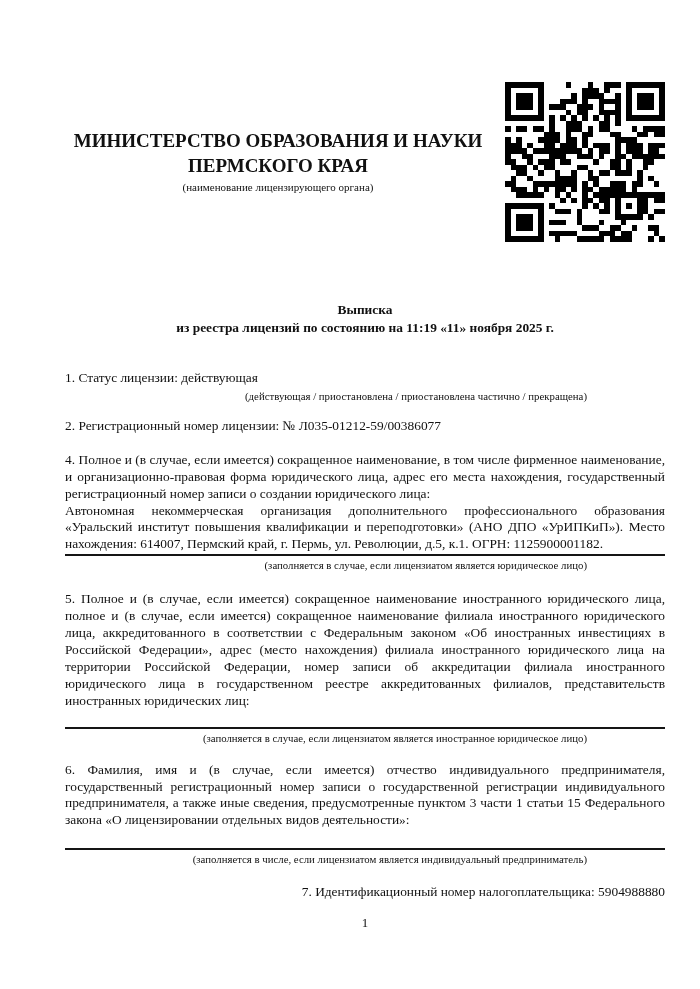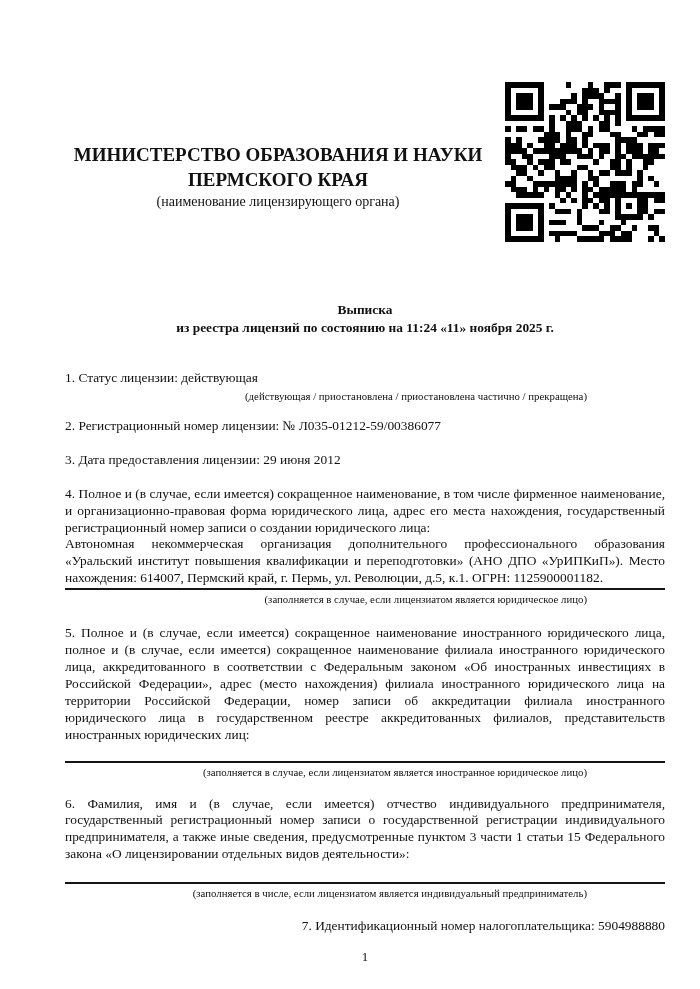--- a/index.html
+++ b/index.html
@@ -6,31 +6,31 @@
   body {
     width: 700px; height: 989px;
     background: #ffffff;
     color: #111111;
     font-family: "Liberation Serif", "DejaVu Serif", serif;
     position: relative;
     overflow: hidden;
   }
   .org-block {
     position: absolute;
-    left: 40px; top: 142px; width: 476px;
+    left: 40px; top: 128px; width: 476px;
     text-align: center;
   }
   .org-name {
     font-weight: bold;
     font-size: 19px;
     line-height: 25px;
     white-space: nowrap;
   }
   .org-caption {
-    font-size: 14px;
+    font-size: 11px;
     line-height: 13px;
     margin-top: 3px;
   }
   .qr-wrap {
     position: absolute;
     left: 505px; top: 82px;
     width: 160px; height: 160px;
   }
   .qr-wrap svg { display: block; width: 160px; height: 160px; shape-rendering: crispEdges; }
   .title-block {
@@ -514,37 +514,34 @@
       <rect x="20" y="28" width="1" height="1"></rect>
       <rect x="21" y="28" width="1" height="1"></rect>
       <rect x="22" y="28" width="1" height="1"></rect>
       <rect x="26" y="28" width="1" height="1"></rect>
       <rect x="28" y="28" width="1" height="1"></rect>
     </svg>
   </div>
 
 <div class="title-block">
   <div>Выписка</div>
-  <div>из реестра лицензий по состоянию на 11:24 «11» ноября 2025 г.</div>
+  <div>из реестра лицензий по состоянию на 11:19 «11» ноября 2025 г.</div>
 </div>
 
 <div class="content">
 
   <div class="item-1">
     <p>1. Статус лицензии: действующая</p>
     <div class="sub-caption">(действующая / приостановлена / приостановлена частично / прекращена)</div>
   </div>
 
   <div class="item-2">
     <p>2. Регистрационный номер лицензии: № Л035-01212-59/00386077</p>
   </div>
 
-  <div class="item-3">
-    <p>3. Дата предоставления лицензии: 29 июня 2012</p>
-  </div>
 
   <div class="item-4">
     <p class="para">4. Полное и (в случае, если имеется) сокращенное наименование, в том числе фирменное наименование, и организационно-правовая форма юридического лица, адрес его места нахождения, государственный регистрационный номер записи о создании юридического лица:</p>
     <p class="para">Автономная некоммерческая организация дополнительного профессионального образования «Уральский институт повышения квалификации и переподготовки» (АНО ДПО «УрИПКиП»). Место нахождения: 614007, Пермский край, г. Пермь, ул. Революции, д.5, к.1. ОГРН: 1125900001182.</p>
     <div class="rule"></div>
     <div class="sub-caption">(заполняется в случае, если лицензиатом является юридическое лицо)</div>
   </div>
 
   <div class="item-5">
     <p class="para">5. Полное и (в случае, если имеется) сокращенное наименование иностранного юридического лица, полное и (в случае, если имеется) сокращенное наименование филиала иностранного юридического лица, аккредитованного в соответствии с Федеральным законом «Об иностранных инвестициях в Российской Федерации», адрес (место нахождения) филиала иностранного юридического лица на территории Российской Федерации, номер записи об аккредитации филиала иностранного юридического лица в государственном реестре аккредитованных филиалов, представительств иностранных юридических лиц:</p>

